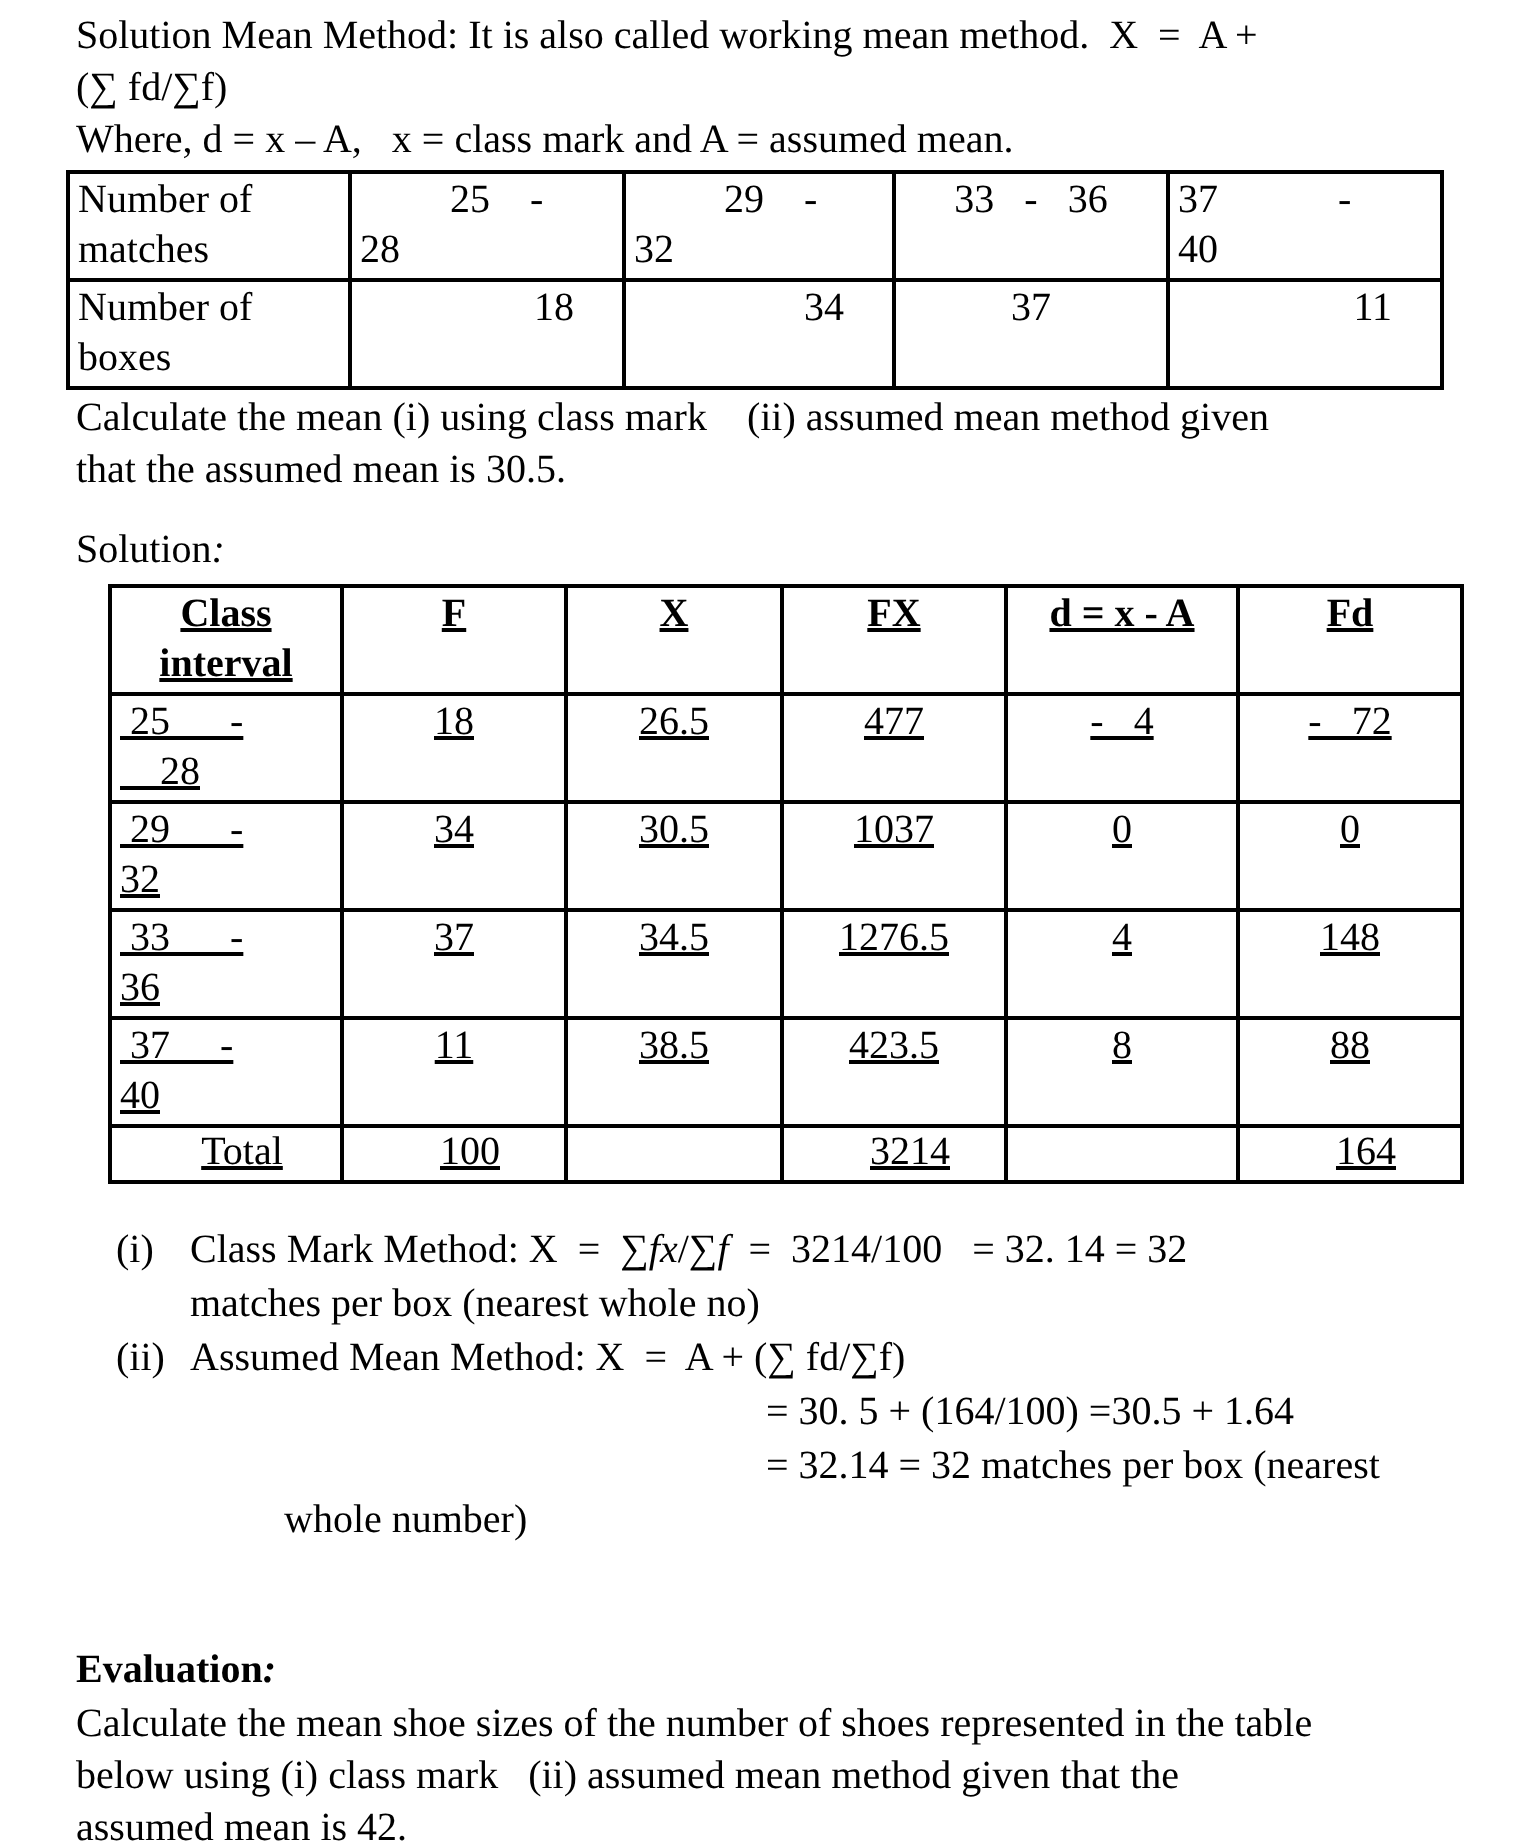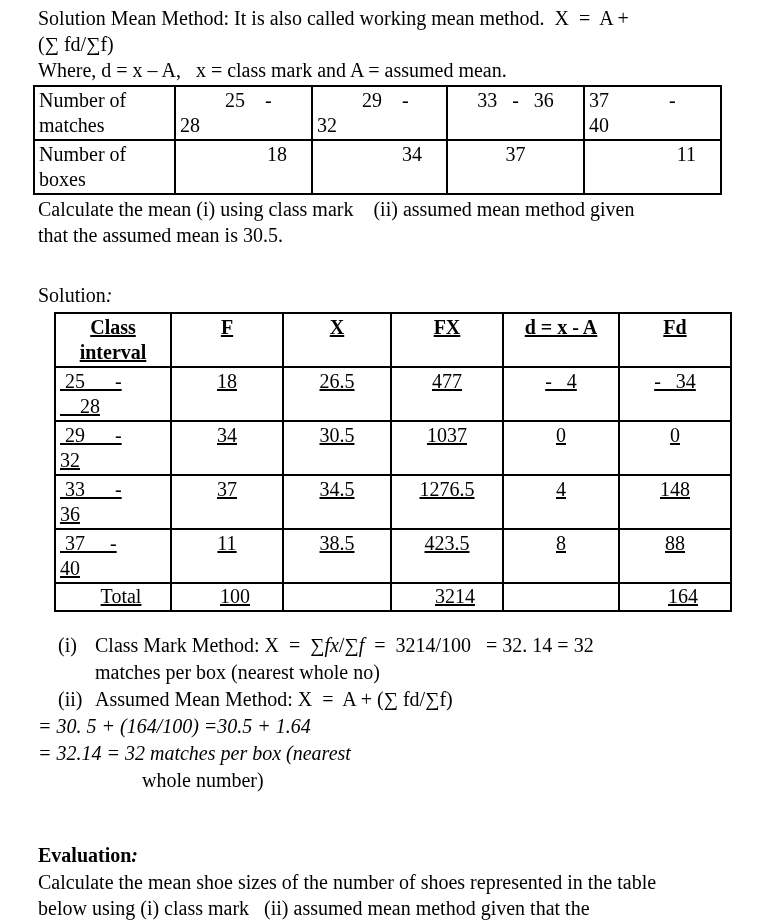--- a/index.html
+++ b/index.html
@@ -47,37 +47,37 @@
   .t1 .range-center { text-align: center; }
   .t1 .num-right { text-align: right; padding-right: 24px; }
   .t1 .num-center { text-align: center; }
   .t1 tr.r1 td { height: 50px; }
   .t1 tr.r2 td { height: 50px; }
 
   
   .question { margin-top: 1px; }
 
   
-  .solution-label { margin-top: 34px; line-height: 27px; white-space: pre-wrap; }
+  .solution-label { margin-top: 14px; line-height: 27px; white-space: pre-wrap; }
 
   
   .t2 { width: 676px; margin-left: 16px; margin-top: 3px; text-decoration: underline; }
   .t2 th { font-weight: bold; text-align: center; white-space: pre-wrap; height: 50px; }
   .t2 .interval { text-align: left; white-space: pre-wrap; }
   .t2 .num { text-align: center; white-space: pre-wrap; }
   .t2 tr.data td { height: 50px; }
   .t2 tr.total td { height: 26px; padding-top: 0; padding-bottom: 0; padding-left: 20px; }
   .t2 tr.total .total-label { text-align: center; }
 
   
   .workings { margin-top: 20px; }
   .wrow { display: flex; line-height: 27px; white-space: pre-wrap; }
   .wlabel { flex: 0 0 37px; margin-left: 20px; }
   .wtext { flex: 1 1 auto; }
-  .windent { line-height: 27px; white-space: pre-wrap; font-style: italic; }
+  .windent { margin-left: 345px; line-height: 27px; white-space: pre-wrap; }
   .windent2 { margin-left: 104px; line-height: 27px; white-space: pre-wrap; }
 
   
   .evaluation { margin-top: 1px; }
   .eval-label { line-height: 27px; white-space: pre-wrap; margin-top: 48px; }
 </style>
 </head>
 <body>
 
 <div class="page">
@@ -145,21 +145,21 @@
         <th>d = x - A</th>
         <th>Fd</th>
       </tr>
       <tr class="data">
         <td class="interval"> 25      -
     28</td>
         <td class="num">18</td>
         <td class="num">26.5</td>
         <td class="num">477</td>
         <td class="num">-   4</td>
-        <td class="num">-   34</td>
+        <td class="num">-   72</td>
       </tr>
       <tr class="data">
         <td class="interval"> 29      -
 32</td>
         <td class="num">34</td>
         <td class="num">30.5</td>
         <td class="num">1037</td>
         <td class="num">0</td>
         <td class="num">0</td>
       </tr>

